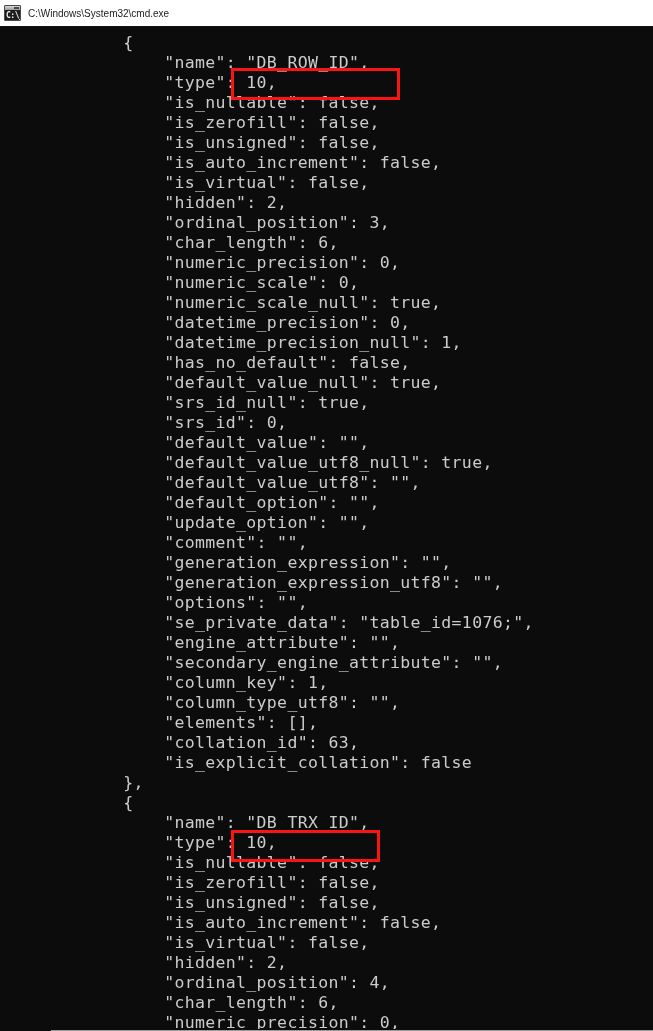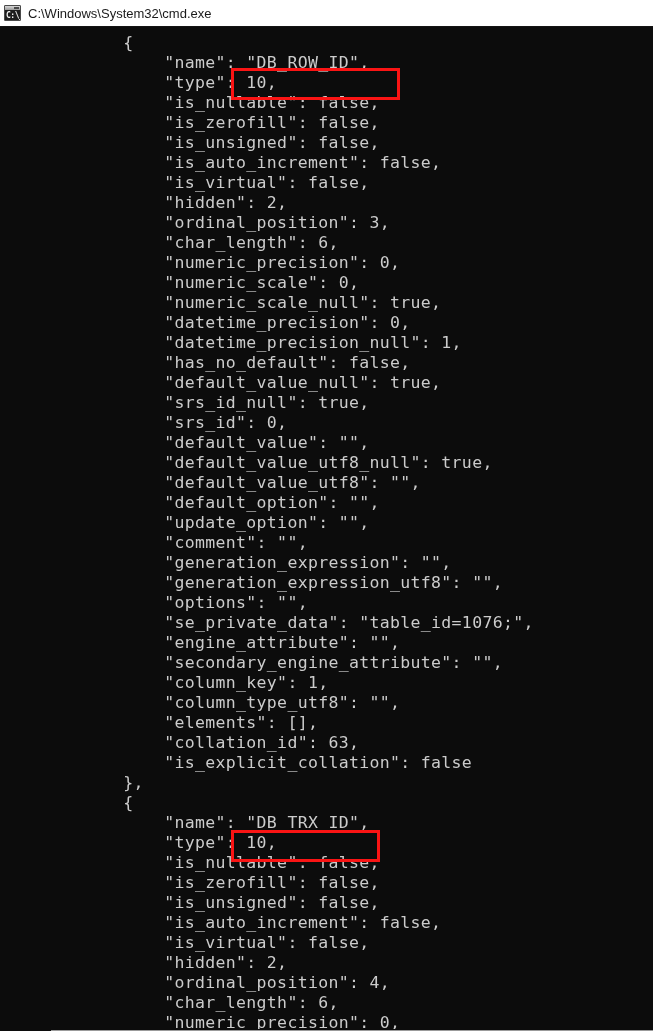--- a/index.html
+++ b/index.html
@@ -74,21 +74,21 @@
     color: #f2f2f2;
     font-family: "DejaVu Sans Mono", monospace;
     font-size: 8px;
     line-height: 11px;
     letter-spacing: -0.5px;
     font-weight: bold;
     white-space: nowrap;
   }
   #title-text {
     color: #1a1a1a;
-    font-size: 13px;
+    font-size: 10px;
     line-height: 19px;
     font-family: "Liberation Sans", sans-serif;
     white-space: nowrap;
   }
 
   
   #console {
     position: absolute;
     left: 0;
     top: 27px;

